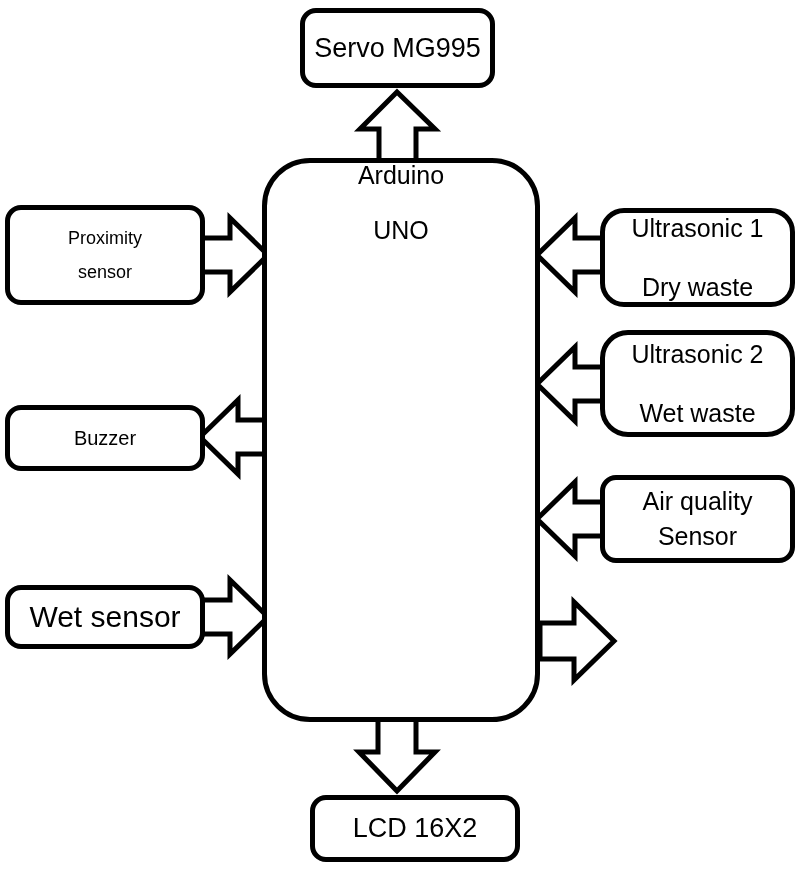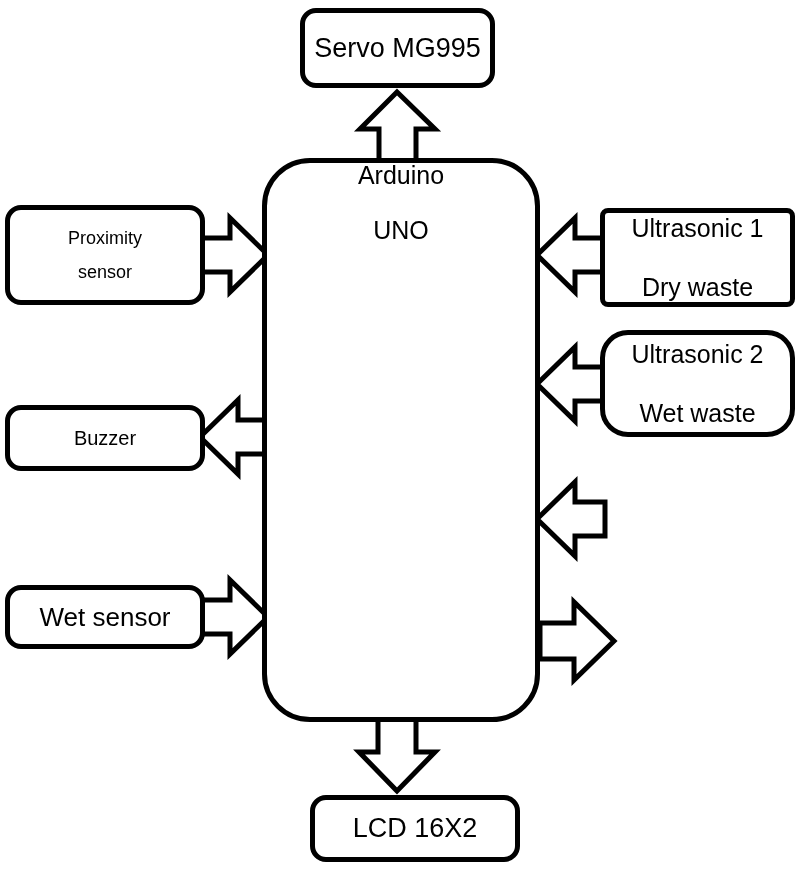--- a/index.html
+++ b/index.html
@@ -42,23 +42,23 @@
     line-height: 1.0;
   }
 
   
   #node-servo        { left:300px; top:8px;   width:195px; height:80px;  border-radius:16px; font-size:27px; }
   #node-arduino      { left:262px; top:158px; width:278px; height:564px; border-radius:48px; font-size:25px; }
   #node-lcd          { left:310px; top:795px; width:210px; height:67px;  border-radius:16px; font-size:27px;text-align:right; }
 
   #node-proximity    { left:5px;   top:205px; width:200px; height:100px; border-radius:16px; font-size:18px; }
   #node-buzzer       { left:5px;   top:405px; width:200px; height:66px;  border-radius:16px; font-size:20px; }
-  #node-wet-sensor   { left:5px;   top:585px; width:200px; height:64px;  border-radius:16px; font-size:26px; }
+  #node-wet-sensor   { left:5px;   top:585px; width:200px; height:64px;  border-radius:16px; font-size:30px; }
 
-  #node-ultrasonic1  { left:600px; top:208px; width:195px; height:99px;  border-radius:8px; font-size:25px; }
+  #node-ultrasonic1  { left:600px; top:208px; width:195px; height:99px;  border-radius:24px; font-size:25px; }
   #node-ultrasonic2  { left:600px; top:330px; width:195px; height:107px; border-radius:28px; font-size:25px; }
   #node-air-quality  { left:600px; top:475px; width:195px; height:88px;  border-radius:16px; font-size:25px; }
   #node-wifi         { left:610px; top:605px; width:185px; height:72px;  border-radius:16px; font-size:26px; }
 
   
   #node-proximity   .node-line + .node-line { margin-top: 16px; }
   #node-ultrasonic1 .node-line + .node-line { margin-top: 34px; }
   #node-ultrasonic2 .node-line + .node-line { margin-top: 34px; }
   #node-air-quality .node-line + .node-line { margin-top: 10px; }
   #node-arduino     .node-line + .node-line { margin-top: 30px; }
@@ -126,15 +126,19 @@
   <div class="node-box" id="node-ultrasonic1">
     <span class="node-line">Ultrasonic 1</span>
     <span class="node-line">Dry waste</span>
   </div>
 
   <div class="node-box" id="node-ultrasonic2">
     <span class="node-line">Ultrasonic 2</span>
     <span class="node-line">Wet waste</span>
   </div>
 
+  <div class="node-box" id="node-air-quality">
+    <span class="node-line">Air quality</span>
+    <span class="node-line">Sensor</span>
+  </div>
 
 
 </div>
 
 </body></html>

